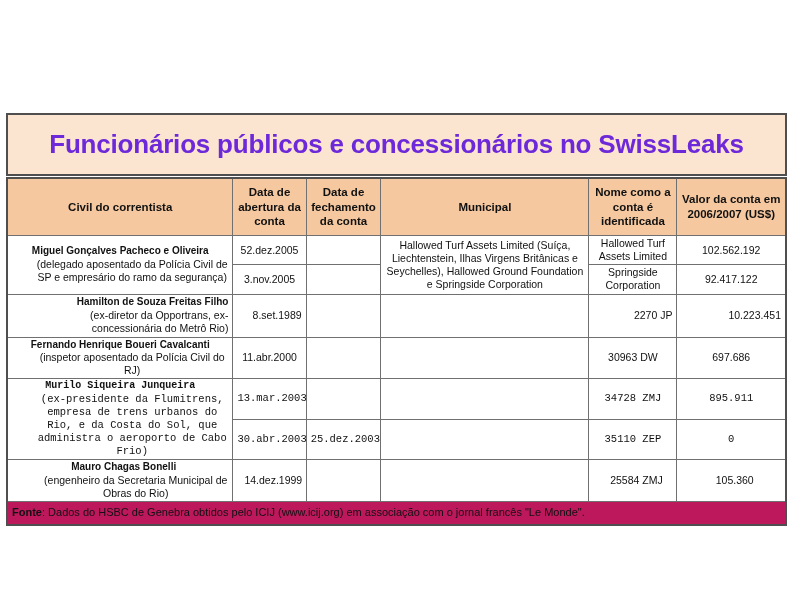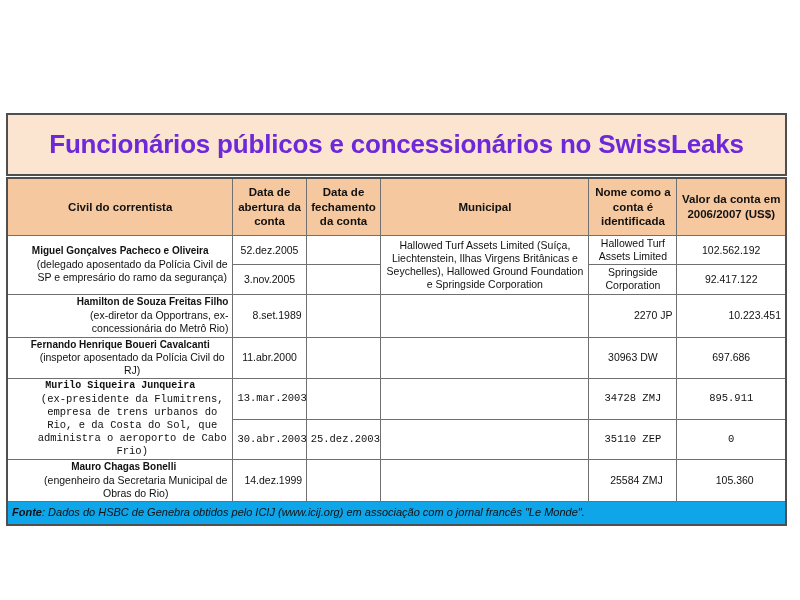--- a/index.html
+++ b/index.html
@@ -69,22 +69,21 @@
   tr.h27 td { height: 26px; }
   tr.h42 td { height: 40px; text-align: right; }
   tr.h30 td { height: 28px; }
   tr.h28 td { height: 27px; font-family: Liberation Mono, monospace; }
   tr.h35 td { height: 33px; padding-left: 11px; }
   tr.footer-row td {
     height: 20px;
     text-align: left;
     font-size: 11px;
     padding-left: 4px;
-    background: #0ea5e9;
-    font-style: italic;
+    background: #be185d;
   }
 </style>
 </head>
 <body>
 
 <div class="infographic">
 
   <div class="title-band">Funcionários públicos e concessionários no SwissLeaks</div>
 
   <table class="swissleaks">

